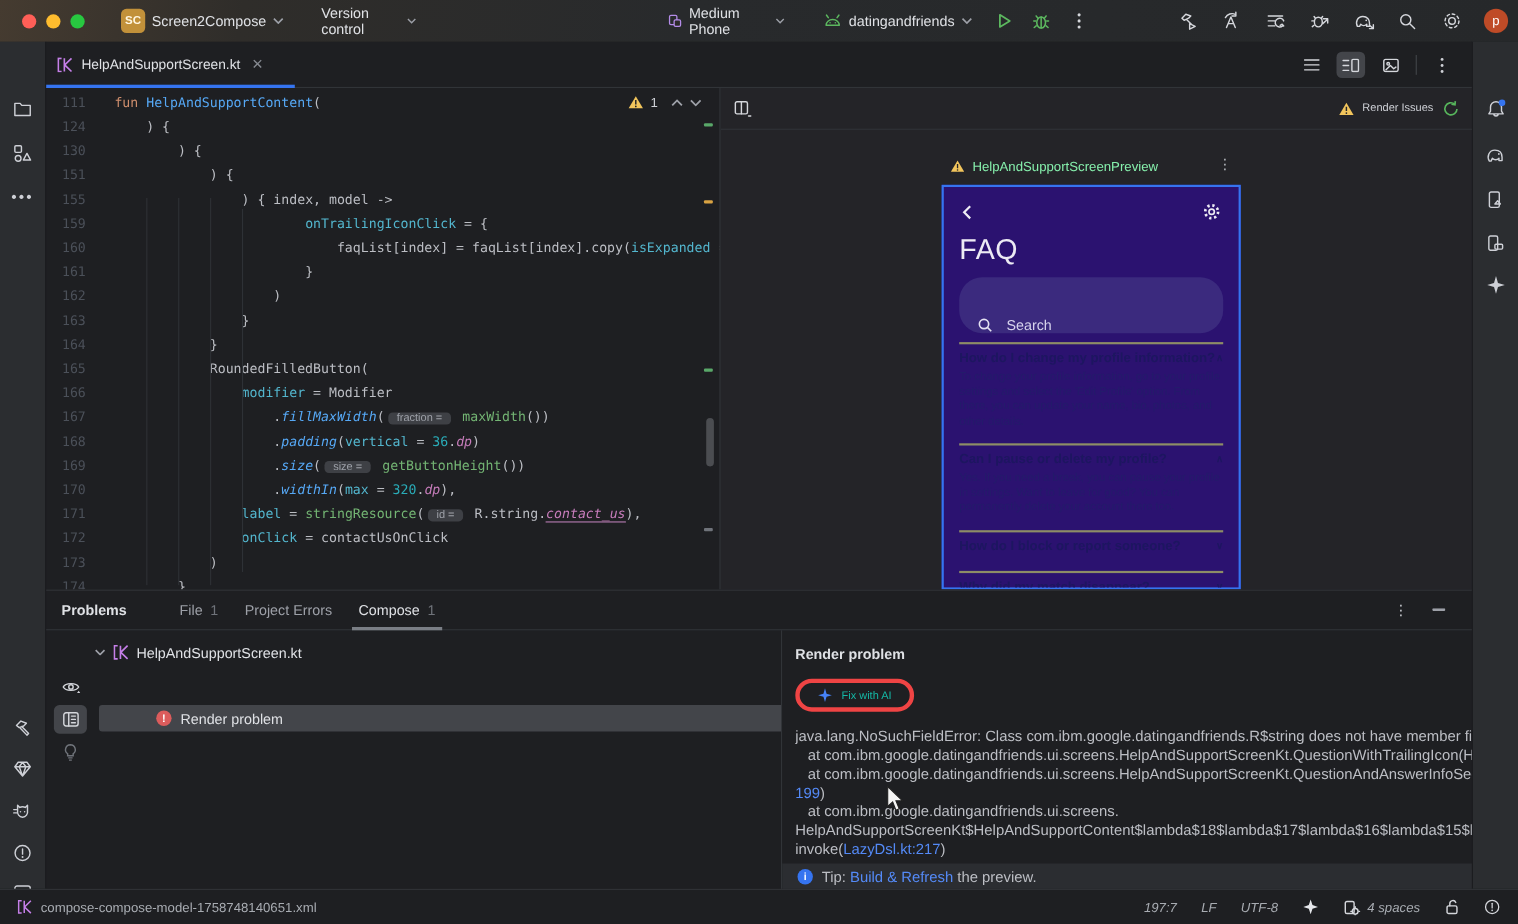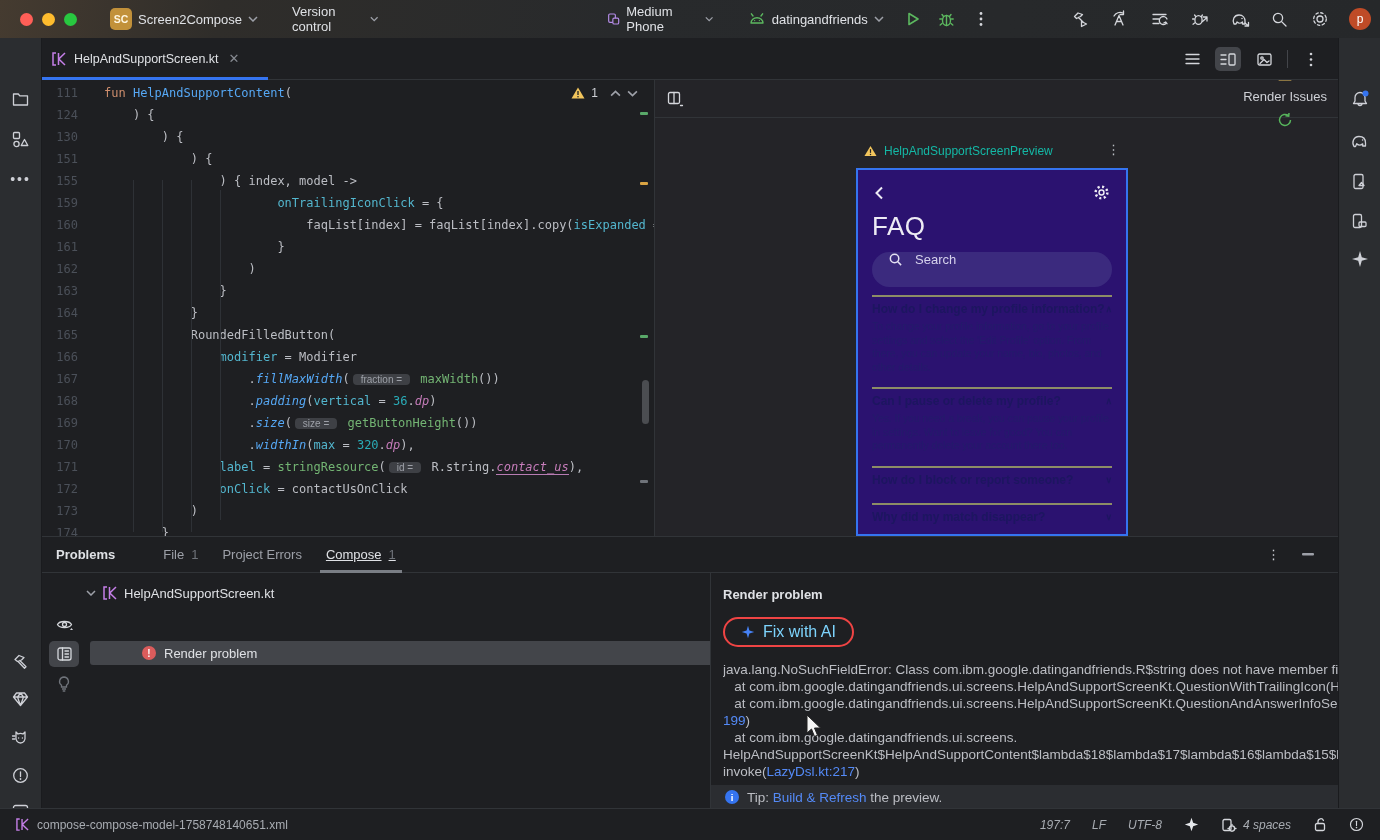--- a/index.html
+++ b/index.html
@@ -64,63 +64,63 @@
   .inspect-widget { position:absolute; right:16px; top:6px; display:flex; align-items:center; gap:6px;
     font-size:12px; color:#ced0d6; }
   .stripe { position:absolute; width:8px; height:3px; right:6px; border-radius:1px; }
   .ed-scroll { position:absolute; right:5px; top:300px; width:7px; height:44px; background:#4b4d51; border-radius:4px; }
 
   
   .preview { position:absolute; left:612px; top:42px; width:684px; height:456px; background:#242428;
     border-left:1px solid #313438; overflow:hidden; }
   .ptoolbar { position:absolute; left:0; top:0; width:684px; height:38px; border-bottom:1px solid #313438;
     display:flex; align-items:center; padding:0 12px; background:#242428; }
-  .ptoolbar-right { margin-left:auto; display:flex; align-items:center; gap:8px; font-size:13px; color:#ced0d6;flex-direction:column; }
+  .ptoolbar-right { margin-left:auto; display:flex; align-items:center; gap:8px; font-size:10px; color:#ced0d6; }
   .pv-label { position:absolute; left:209px; top:64px; display:flex; align-items:center; gap:7px;
-    font-size:12px; color:#14b8a6; }
+    font-size:12px; color:#86efac; }
   .pv-dots { position:absolute; left:452px; top:62px; color:#babec4; font-size:13px; letter-spacing:0; }
   .phone { position:absolute; left:201px; top:88px; width:272px; height:368px;
     background:#2b1270; border:2px solid #3574f0; overflow:hidden; padding:0 14px; }
   .phone-top { display:flex; justify-content:space-between; align-items:center; margin:14px 2px 0 2px; }
   .faq-title { font-size:26px; color:#edebf4; margin-top:10px; letter-spacing:0.5px; }
-  .search-pill { margin-top:10px; height:35px; background:#3b2a7e; border-radius:21px;
-    display:flex; align-items:flex-start; gap:12px; padding:0 16px; }
+  .search-pill { margin-top:10px; height:51px; background:#3b2a7e; border-radius:21px;
+    display:flex; align-items:flex-end; gap:12px; padding:0 16px; }
   .search-pill span { color:#d6d2ec; font-size:13px; }
   .faq-div { border-top:2px solid #8d8d66; margin-top:8px; }
   .faq-q { display:flex; justify-content:space-between; align-items:center;
     font-size:12px; font-weight:bold; color:#1d1660; margin:5px 0 4px 0; }
   .faq-q.nomb { margin-bottom:16px; }
   .faq-ch { font-size:9px; color:#1d1660; }
   .faq-a { font-size:10.5px; line-height:13.5px; color:#241b6b; margin-bottom:13px; letter-spacing:-0.1px; }
 
   
   .bottom { position:absolute; left:0; top:498px; width:1296px; height:272px; border-top:1px solid #313438; background:#1e1f22; }
   .btabs { position:absolute; left:0; top:0; width:1296px; height:36px; border-bottom:1px solid #313438;
     display:flex; align-items:center; padding-left:14px; font-size:13px; }
   .btitle { font-weight:bold; color:#dfe1e5; margin-right:36px; }
   .ptab { position:relative; height:36px; display:flex; align-items:center; gap:7px; padding:12px 12px;
     color:#9da0a8; }
   .ptab .cnt { color:#6f737a; }
-  .ptab.sel { color:#dfe1e5;text-decoration:underline; }
+  .ptab.sel { color:#dfe1e5; }
   .ptab.sel::after { content:""; position:absolute; left:6px; right:6px; bottom:0; height:3px; background:#7a7e85; }
   .btabs-right { margin-left:auto; display:flex; align-items:center; gap:22px; padding-right:24px; color:#ced0d6; }
   .btree { position:absolute; left:0; top:36px; width:668px; height:236px; overflow:hidden; }
   .bgutter { position:absolute; left:0; top:36px; width:44px; height:236px; }
   .g-btn { position:absolute; left:7px; width:30px; height:26px; display:flex; align-items:center; justify-content:center; border-radius:5px; }
   .g-btn.sel { background:#43454a; }
   .trow { position:absolute; left:44px; height:24px; display:flex; align-items:center; gap:7px; font-size:13px; white-space:nowrap; overflow:hidden; }
   .trow .fname { color:#dfe1e5; }
   .trow .fpath { color:#6f737a; }
   .sel-row { position:absolute; left:48px; top:68px; width:650px; height:24px; background:#43454a; border-radius:3px;
     display:flex; align-items:center; gap:8px; padding-left:52px; font-size:13px; color:#dfe1e5; }
   .bdetail { position:absolute; left:668px; top:36px; width:628px; height:236px; border-left:1px solid #313438;
     overflow:hidden; }
   .rp-title { position:absolute; left:12px; top:14px; font-size:13px; font-weight:bold; color:#dfe1e5; }
-  .fix-btn { position:absolute; left:12px; top:44px; height:30px; border:2px solid #ef4444; border-radius:15px;
-    display:flex; align-items:center; gap:8px; padding:0 16px; font-size:16px; color:#7dd3fc; background:transparent; }
+  .fix-btn { position:absolute; left:12px; top:44px; height:30px; border:4px solid #ef4444; border-radius:15px;
+    display:flex; align-items:center; gap:8px; padding:0 16px; font-size:10px; color:#14b8a6; background:transparent; }
   .trace { position:absolute; left:12px; top:88px; width:616px; font-size:13.5px; line-height:17px; color:#bcbec4; }
   .trace-line { white-space:pre; overflow:hidden; width:616px; }
   .lnk { color:#548af7; }
   .tip-row { position:absolute; left:0; top:212px; width:628px; height:24px; background:#2b2d31;
     display:flex; align-items:center; gap:8px; padding-left:14px; font-size:13.5px; color:#bcbec4; }
 
   
   .statusbar { position:absolute; left:0; top:808px; width:1380px; height:32px; background:#1e1f22;
     border-top:1px solid #313438; display:flex; align-items:center; font-size:12px; color:#a8acb2; padding:0 16px; }
   .sb-left { display:flex; align-items:flex-start; gap:8px; }

